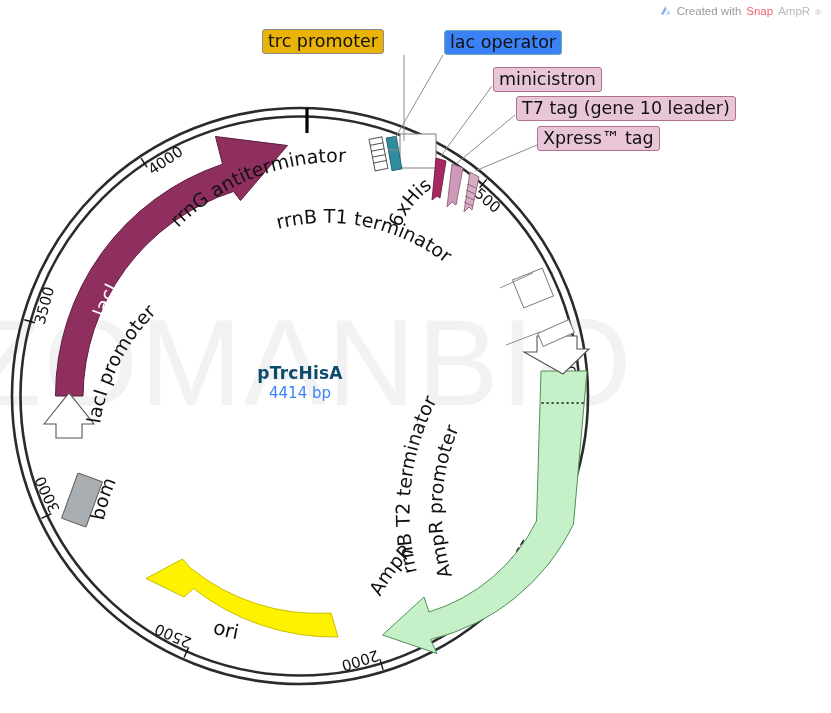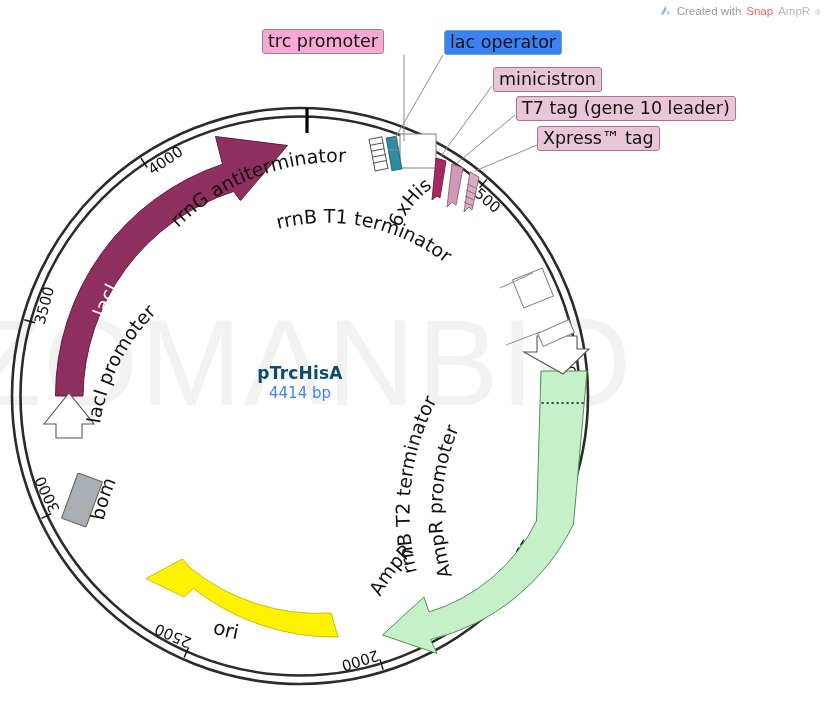--- a/index.html
+++ b/index.html
@@ -12,21 +12,21 @@
   .credit{position:absolute;top:4px;right:10px;display:flex;align-items:flex-end;
           gap:5px;font-size:11.5px;color:#9a9a9a;font-family:"Liberation Sans",sans-serif;}
   .credit .logo{display:block;width:13px;height:13px;}
   .credit .sg{color:#f4606c;}
   .credit .ge{color:#b9b9b9;}
   .credit .reg{font-size:8px;vertical-align:super;color:#b9b9b9;}
 
   
   .callout{position:absolute;border:1px solid #8c8c8c;border-radius:3px;
            padding:1px 5px 2px 5px;font-size:17.5px;line-height:1.15;
-           color:#111;background:#f9a8d4;white-space:nowrap;}
+           color:#111;background:#eab308;white-space:nowrap;}
   .callout.teal{background:#3b82f6;border-color:#6fa9b4;}
   .callout.pink{background:#e8c6d8;border-color:#b0708f;}
 
   
   .title-wrap{position:absolute;text-align:center;}
   .plasmid-name{font-size:17px;font-weight:bold;color:#0c4a6e;
                 font-family:"DejaVu Sans",sans-serif;letter-spacing:.2px;}
   .plasmid-size{font-size:15px;color:#3b82f6;margin-top:1px;
                 font-family:"DejaVu Sans",sans-serif;}
 </style>

